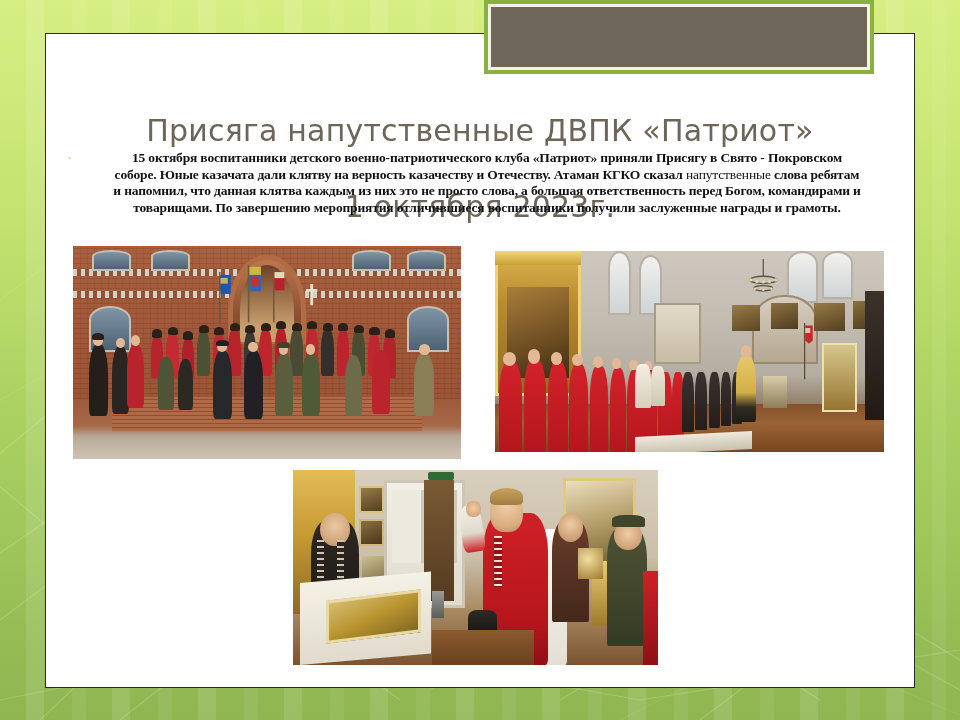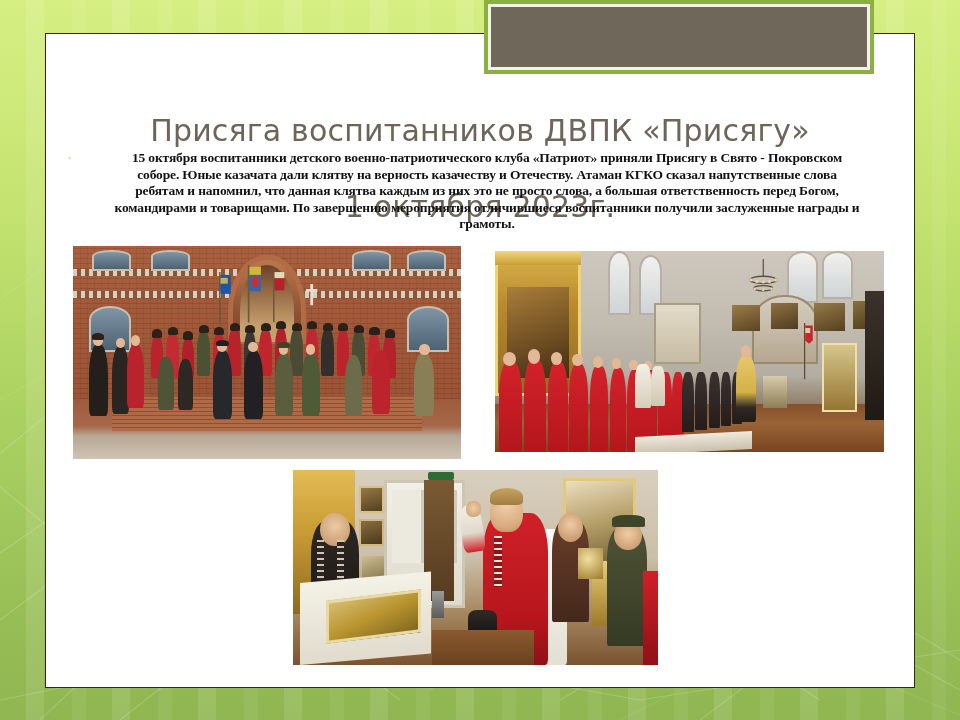--- a/index.html
+++ b/index.html
@@ -137,21 +137,21 @@
     color: #111111;
     font-family: "Liberation Serif", serif;
     font-size: 13.5px;
     line-height: 16.6px;
     font-weight: bold;
     letter-spacing: -0.15px;
     padding-left: 30px;
     padding-right: 6px;
   }
   .body-text .light {
-    font-weight: bold;
+    font-weight: normal;
   }
 
   
   .photo {
     position: absolute;
     overflow: hidden;
     background: #cfcfcf;
   }
   .photo .scene {
     position: absolute;
@@ -388,21 +388,21 @@
 
   <div class="frame"></div>
 
   <div class="deco-block">
     <div class="inner-mat">
       <div class="inner-fill"></div>
     </div>
   </div>
 
   <div class="title">
-    <div>Присяга воспитанников ДВПК «Присягу»</div>
+    <div>Присяга напутственные ДВПК «Патриот»</div>
     <div>1 октября 2023г.</div>
   </div>
 
   <div class="body-block">
     <div class="bullet">◦</div>
     <div class="body-text"><span>15 октября воспитанники детского военно-патриотического клуба «Патриот» приняли Присягу в Свято - Покровском соборе. Юные казачата дали клятву на верность казачеству и Отечеству. Атаман КГКО сказал </span><span class="light">напутственные</span><span> слова ребятам и напомнил, что данная клятва каждым из них это не просто слова, а большая ответственность перед Богом, командирами и товарищами. По завершению мероприятия отличившиеся  воспитанники получили заслуженные награды и грамоты.</span></div>
   </div>
 
   <div class="photo" id="photo-group-outside">
     <div class="scene">

